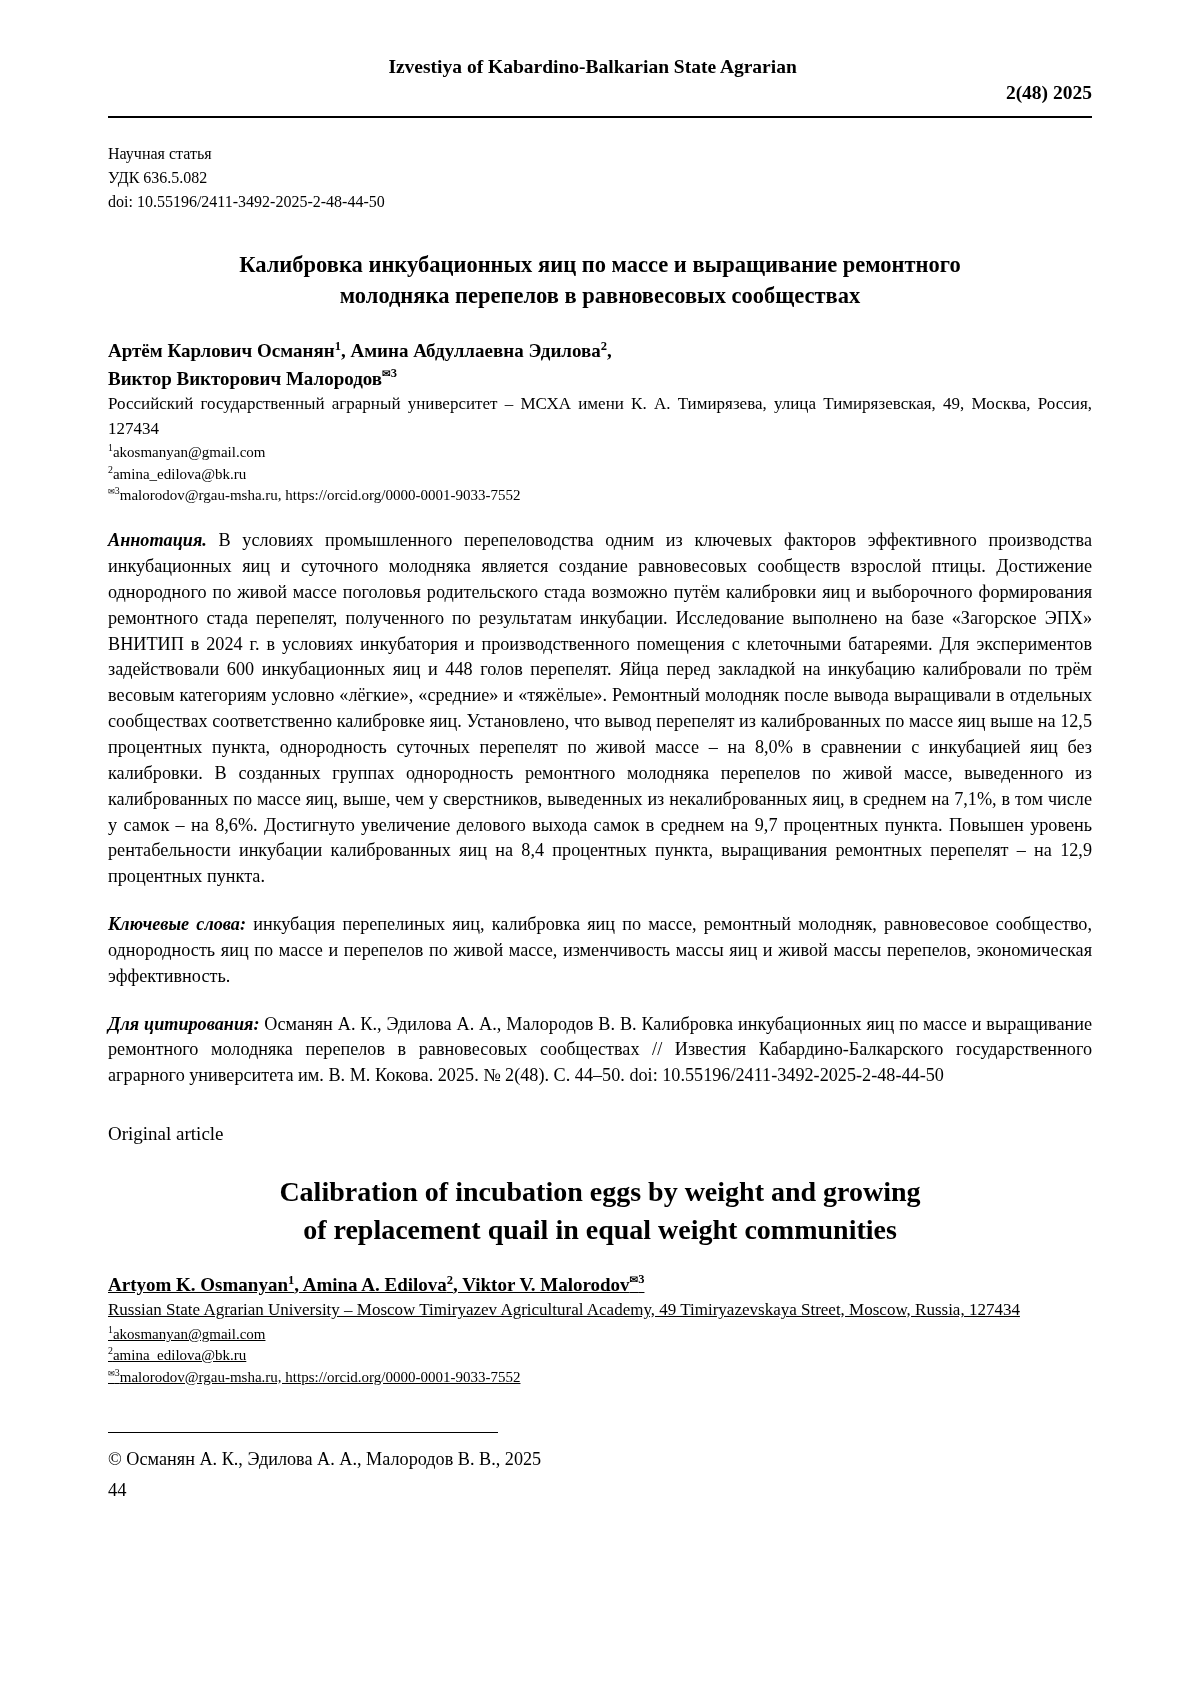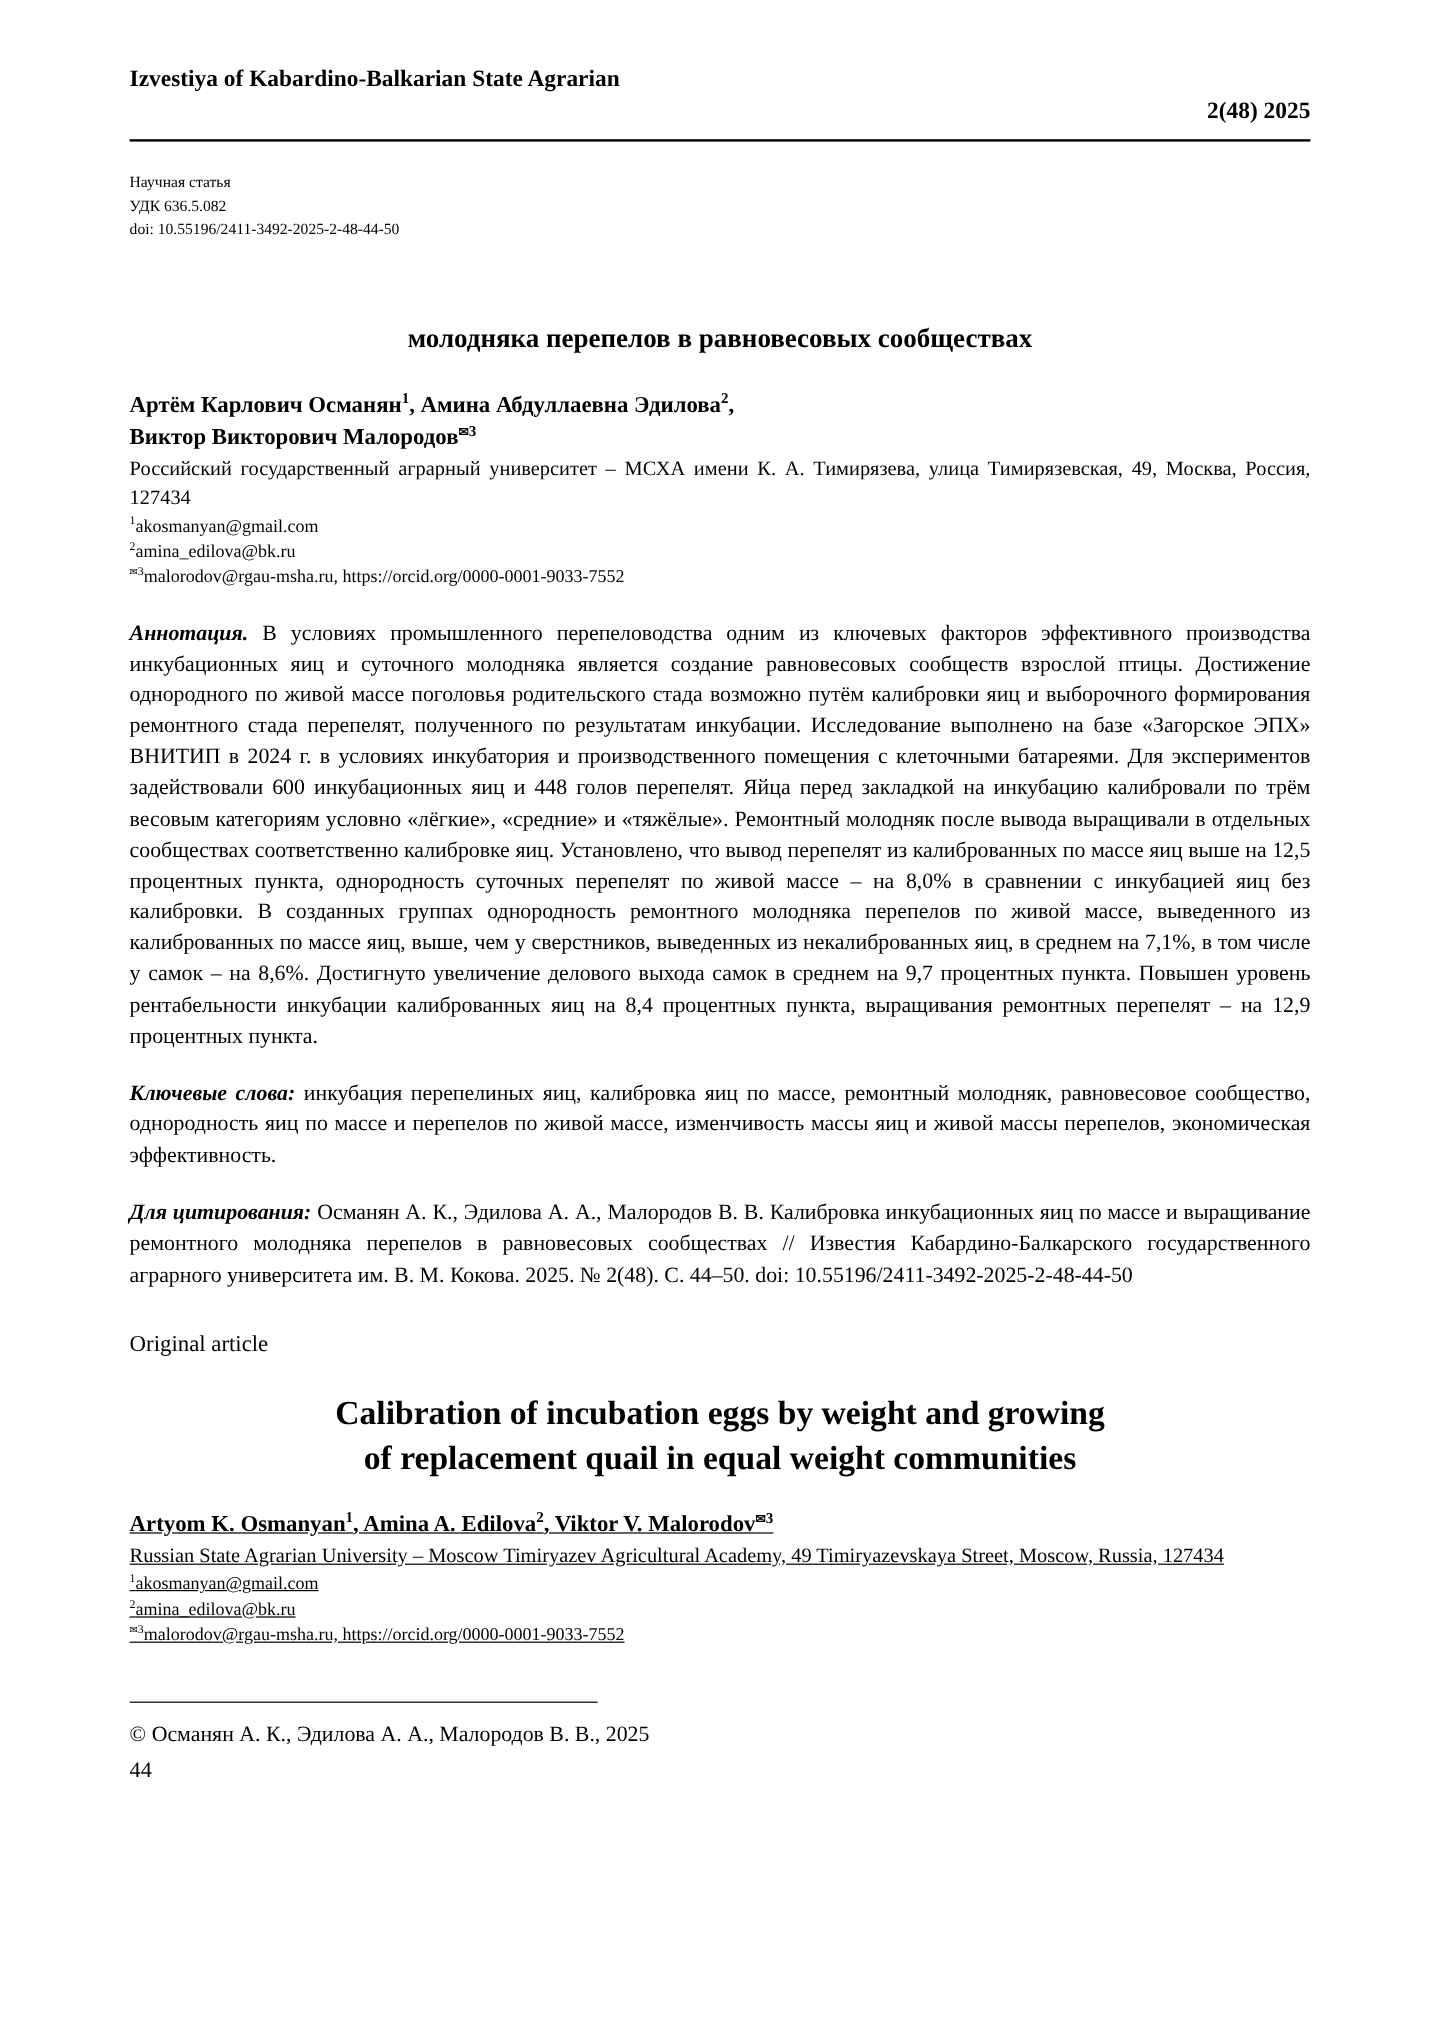--- a/index.html
+++ b/index.html
@@ -23,37 +23,38 @@
   }
 
   
   .runhead {
     display: flex;
     justify-content: space-between;
     align-items: flex-start;
     font-weight: bold;
     font-size: 19.5px;
     line-height: 1.5;
+    text-align: right;
   }
   .runhead-left {
     width: 70%;
   }
   .runhead-right {
     padding-top: 26px;
     white-space: nowrap;
   }
   .rule {
     border-bottom: 2.6px solid #000;
     margin-top: 9px;
     margin-bottom: 24px;
   }
 
   
   .meta {
-    font-size: 13px;
+    font-size: 16px;
     line-height: 1.5;
   }
 
   
   h1.title-ru {
     font-size: 22.5px;
     font-weight: bold;
     text-align: center;
     line-height: 1.35;
     margin: 36px 16px 26px 16px;
@@ -144,21 +145,21 @@
   </div>
   <div class="rule"></div>
 
   <div class="meta">
     <div>Научная статья</div>
     <div>УДК 636.5.082</div>
     <div>doi: 10.55196/2411-3492-2025-2-48-44-50</div>
   </div>
 
   <h1 class="title-ru">
-    <br>
+    <span>Калибровка инкубационных яиц по массе и выращивание ремонтного</span><br>
     <span>молодняка перепелов в равновесовых сообществах</span>
   </h1>
 
   <div class="authors">
     <div>
       <span>Артём Карлович Османян</span><sup>1</sup><span>, Амина Абдуллаевна Эдилова</span><sup>2</sup><span>,</span>
     </div>
     <div>
       <span>Виктор Викторович Малородов</span><sup><span class="envelope">✉</span><span>3</span></sup>
     </div>

